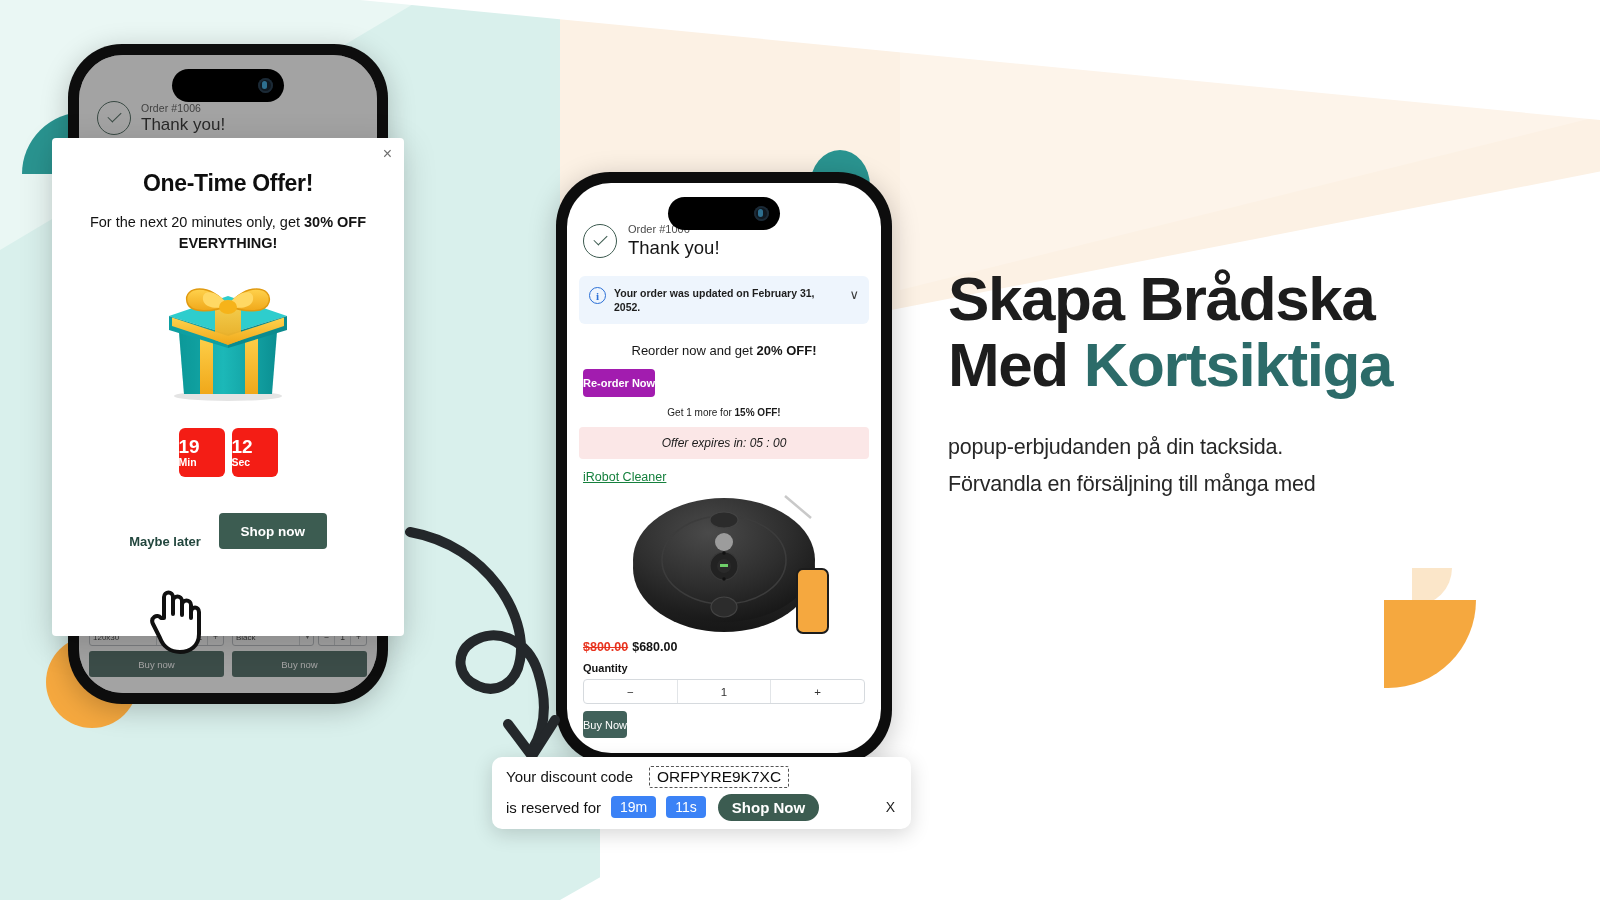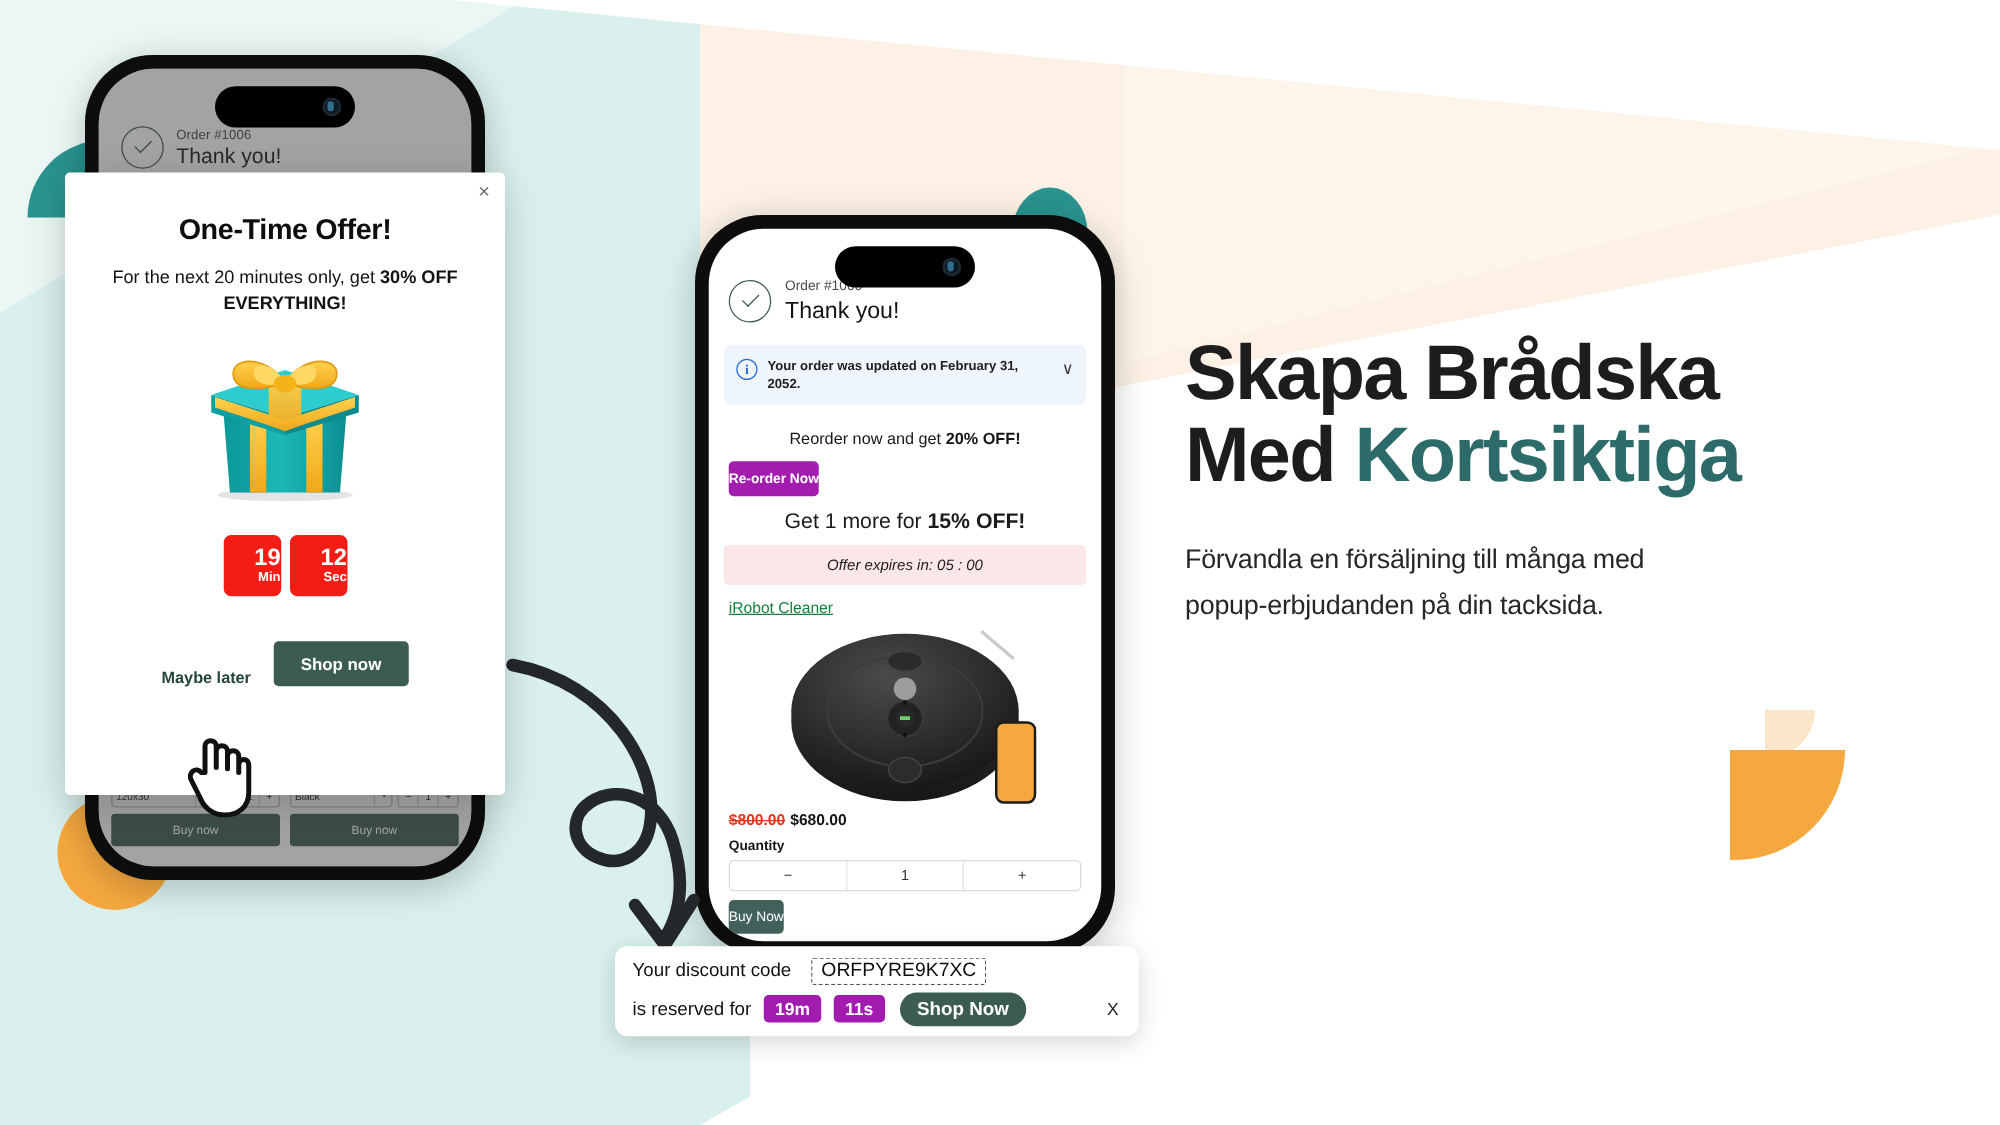--- a/index.html
+++ b/index.html
@@ -152,21 +152,21 @@
   .chev { flex:0 0 auto; color:#3c3c3c; font-size:13px; margin-top:1px; }
 
   .reorder-line { text-align:center; font-size:13px; color:#161616; margin:19px 0 0; }
   .reorder-line b { font-weight:bold; }
   .btn-green {
     margin:11px 16px 0; height:28px; background:#a21caf; color:#fff;
     border-radius:4px; font-size:11px; font-weight:bold;
     display:flex; align-items:center; justify-content:center; border:none;
     font-family:"Liberation Sans", sans-serif;
   }
-  .get1 { text-align:center; font-size:17px; color:#1b1b1b; margin-top:10px; }
+  .get1 { text-align:center; font-size:10px; color:#1b1b1b; margin-top:10px; }
   .expire-bar {
     margin:9px 12px 0; background:#fbe7e7; border-radius:4px;
     text-align:center; font-size:12px; color:#1b1b1b; padding:9px 0;font-style:italic;
   }
   .prod-title { font-size:12.5px; color:#15803d; margin:11px 0 0 16px;text-decoration:underline; }
 
   .prod-img-wrap { position:relative; height:152px; margin-top:2px; }
   .roomba { position:absolute; left:50%; transform:translateX(-50%); top:4px; }
   .mini-phone {
     position:absolute; right:52px; bottom:4px; width:33px; height:66px;
@@ -203,21 +203,21 @@
   .popup-title { text-align:center; font-size:23px; font-weight:bold;
     color:#0e0e0e; margin-top:32px; letter-spacing:-.3px;}
   .popup-sub { text-align:center; font-size:14.5px; color:#131313;
     margin:15px 28px 0; line-height:1.45; }
   .popup-sub b { font-weight:bold; }
   .gift-wrap { display:flex; justify-content:center; margin-top:22px; height:126px; }
 
   .timer { display:flex; justify-content:center; gap:7px; margin-top:26px; }
   .tbox {
     width:46px; height:49px; background:#f41d15; border-radius:6px;
-    color:#fff; display:flex; flex-direction:column; align-items:flex-end;
+    color:#fff; display:flex; flex-direction:column; align-items:flex-start;
     justify-content:center; line-height:1.05;
   }
   .tnum { font-size:19px; font-weight:bold; }
   .tlab { font-size:10.5px; font-weight:bold; margin-top:1px; }
 
   .popup-actions {
     display:flex; align-items:flex-end; justify-content:center; gap:18px;
     margin-top:36px;
   }
   .maybe-later { font-size:13px; font-weight:bold; color:#22463d;
@@ -244,21 +244,21 @@
     padding:0 14px;
   }
   .db-row { display:flex; align-items:center; }
   .db-row1 { margin-bottom:6px; }
   .db-label { font-size:15px; color:#121212; }
   .db-code {
     margin-left:16px; font-size:15.5px; color:#0d0d0d;
     border:1px dashed #555; border-radius:2px; padding:1px 7px;
   }
   .db-chip {
-    background:#a21caf; color:#fff; font-size:14px; font-weight:bold;
+    background:#3b82f6; color:#fff; font-size:14px; font-weight:normal;
     border-radius:4px; padding:3px 9px; margin-left:10px;
   }
   .db-shop {
     margin-left:12px; background:#3c5c51; color:#fff; border:none;
     border-radius:16px; padding:5px 14px; font-size:15px; font-weight:bold;
     cursor:pointer; font-family:"Liberation Sans", sans-serif;
   }
   .db-x {
     position:absolute; right:16px; bottom:14px; font-size:14px;
     color:#222; background:none; border:none; cursor:pointer;
@@ -519,18 +519,18 @@
     </div>
     <button class="db-x">X</button>
   </div>
 
   <div id="copy">
     <div class="headline">
       <div>Skapa Brådska</div>
       <div><span>Med </span><span class="hl-accent">Kortsiktiga</span></div>
     </div>
     <div class="subcopy">
+      <div>popup-erbjudanden på din tacksida.</div>
       <div>Förvandla en försäljning till många med</div>
-      <div>popup-erbjudanden på din tacksida.</div>
     </div>
   </div>
 
 </div>
 
 </body></html>

